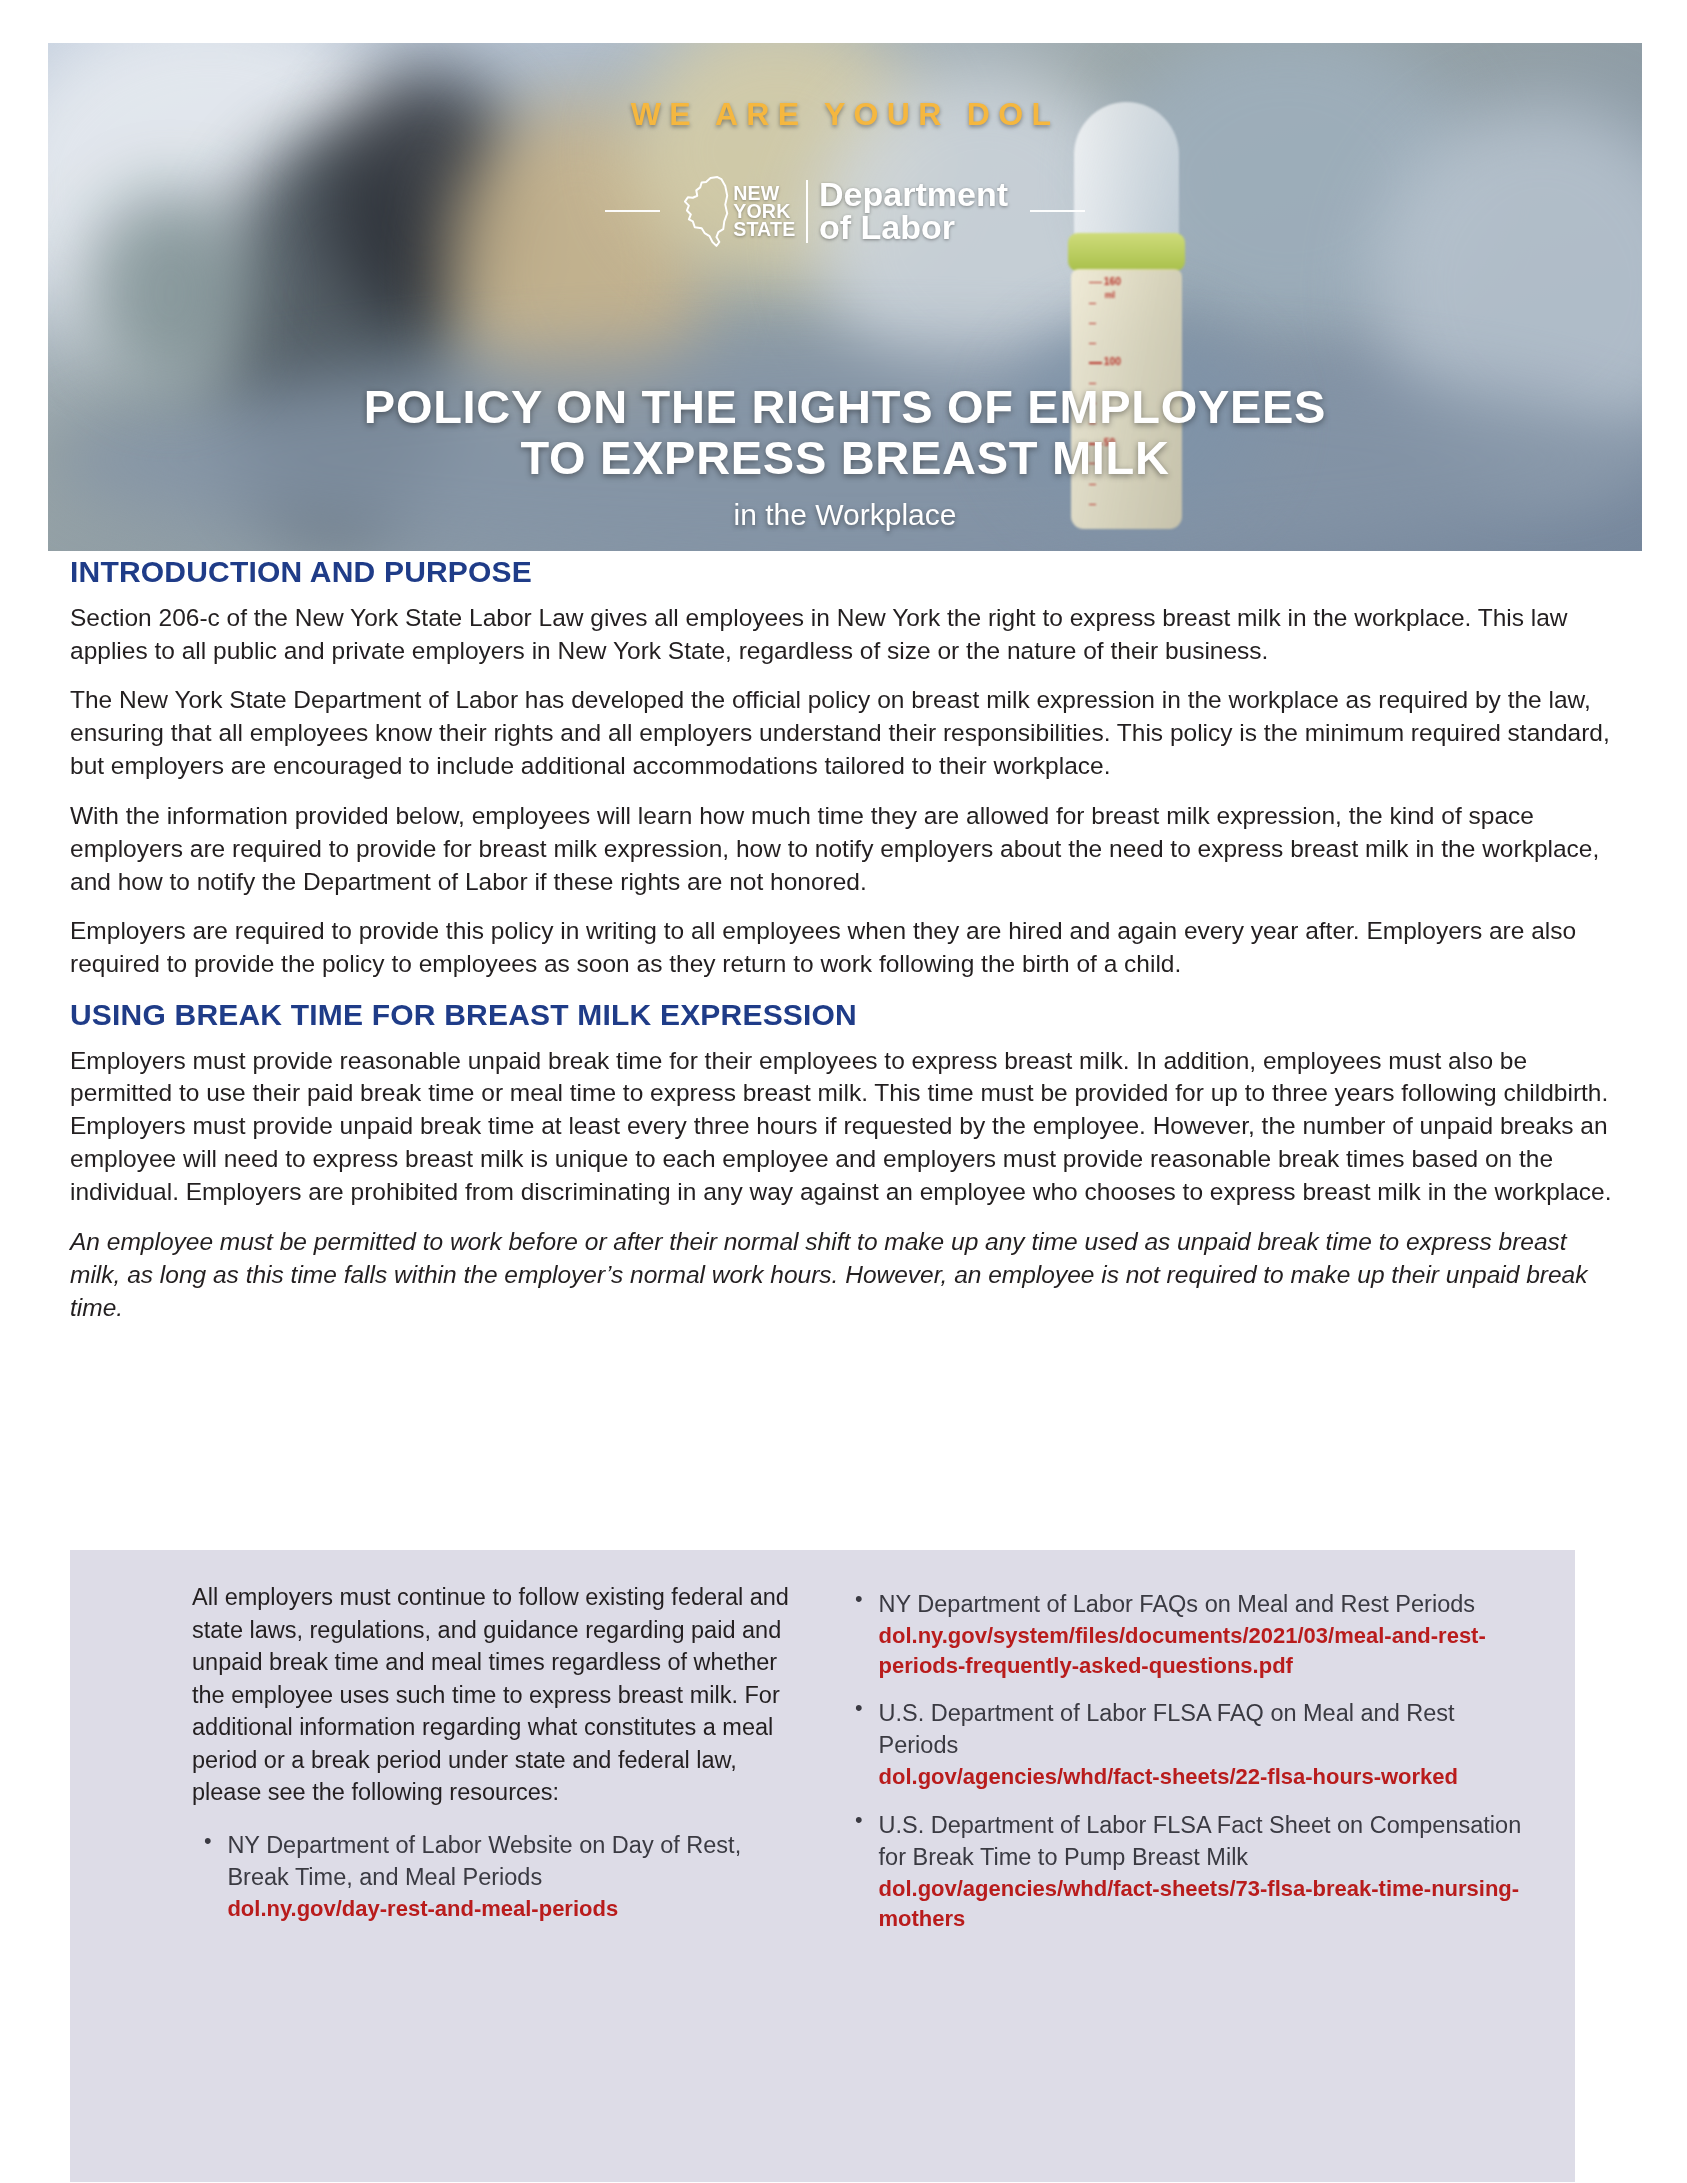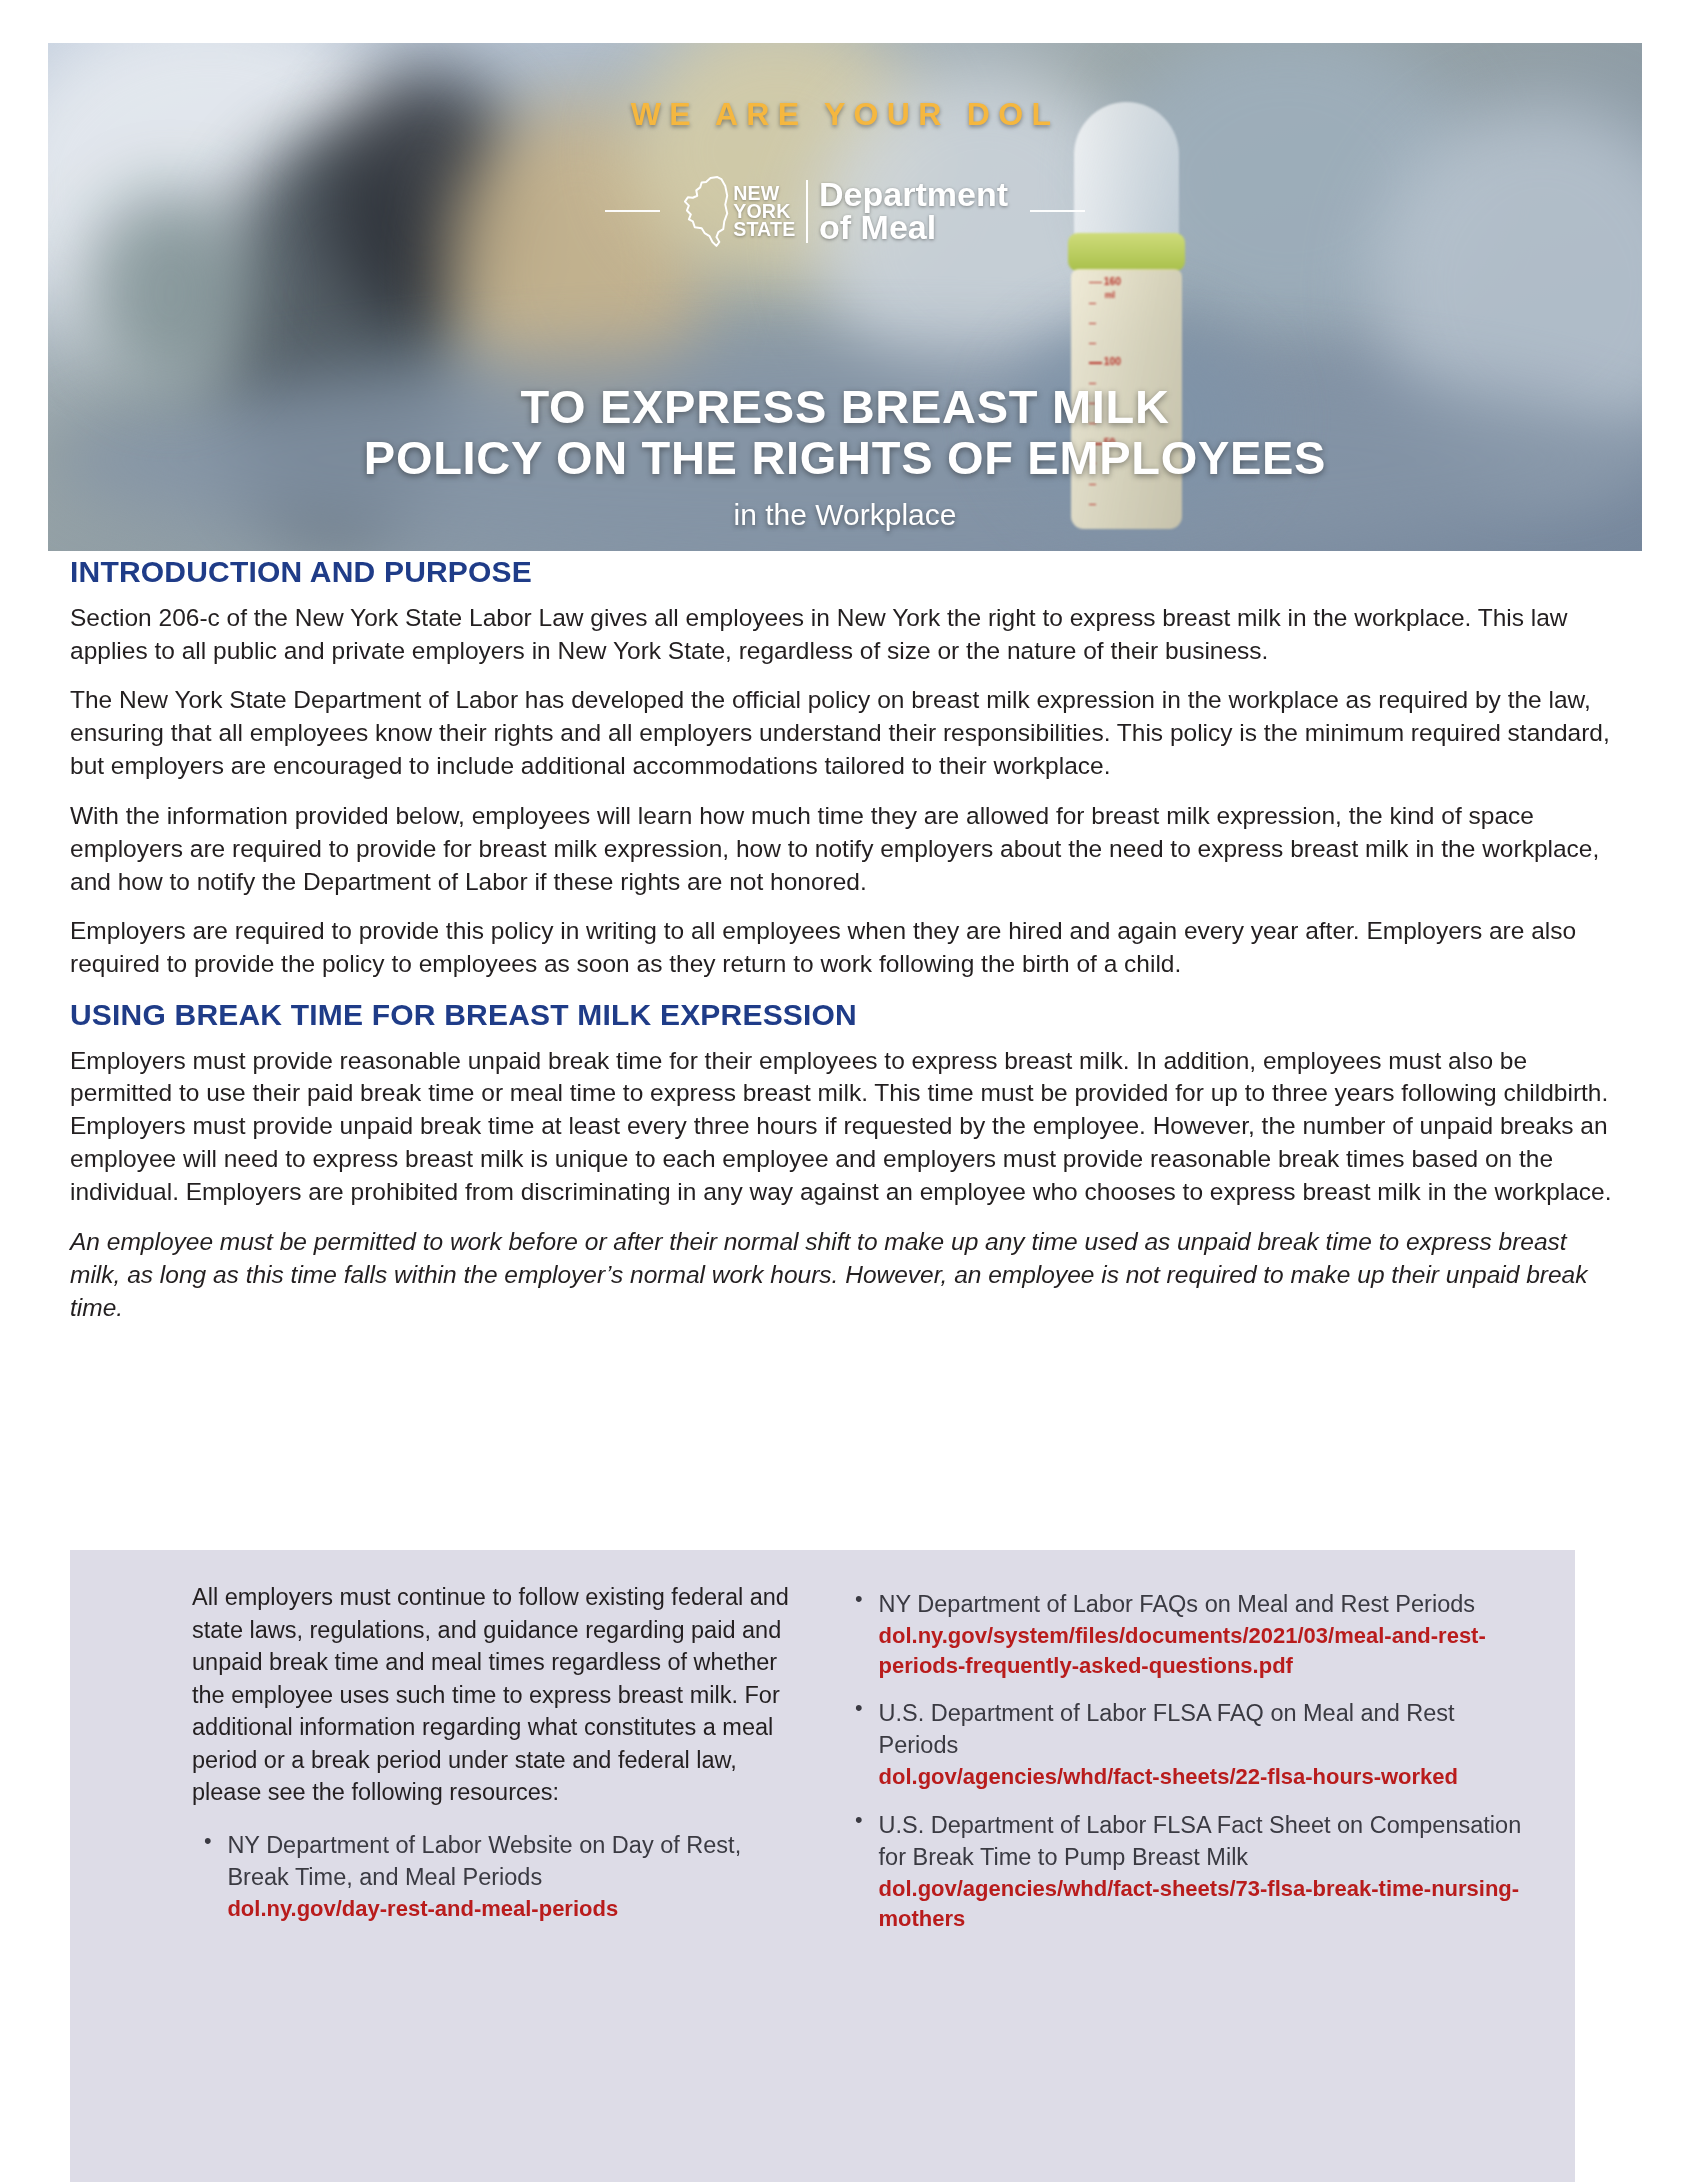--- a/index.html
+++ b/index.html
@@ -301,29 +301,29 @@
                  L84 112 L86 96 L92 80 L88 62 L92 44 L88 24 L80 10 Z" fill="none" stroke="#ffffff" stroke-width="4" stroke-linejoin="round"></path>
       </svg>
       <span class="ny-word">
         <span style="display:block">NEW</span>
         <span style="display:block">YORK</span>
         <span style="display:block">STATE</span>
       </span>
       <span class="logo-div"></span>
       <span class="dept">
         <span style="display:block">Department</span>
-        <span style="display:block">of Meal</span>
+        <span style="display:block">of Labor</span>
       </span>
     </span>
     <span class="logo-rule"></span>
   </div>
 
   <div class="hero-title">
+    <span style="display:block">POLICY ON THE RIGHTS OF EMPLOYEES</span>
     <span style="display:block">TO EXPRESS BREAST MILK</span>
-    <span style="display:block">POLICY ON THE RIGHTS OF EMPLOYEES</span>
   </div>
   <div class="hero-sub">in the Workplace</div>
 </div>
 
 <div class="content">
 
   <h2 class="section">INTRODUCTION AND PURPOSE</h2>
   <p class="para">Section 206-c of the New York State Labor Law gives all employees in New York the right to express breast milk in the workplace. This law applies to all public and private employers in New York State, regardless of size or the nature of their business.</p>
   <p class="para">The New York State Department of Labor has developed the official policy on breast milk expression in the workplace as required by the law, ensuring that all employees know their rights and all employers understand their responsibilities. This policy is the minimum required standard, but employers are encouraged to include additional accommodations tailored to their workplace.</p>
   <p class="para">With the information provided below, employees will learn how much time they are allowed for breast milk expression, the kind of space employers are required to provide for breast milk expression, how to notify employers about the need to express breast milk in the workplace, and how to notify the Department of Labor if these rights are not honored.</p>

